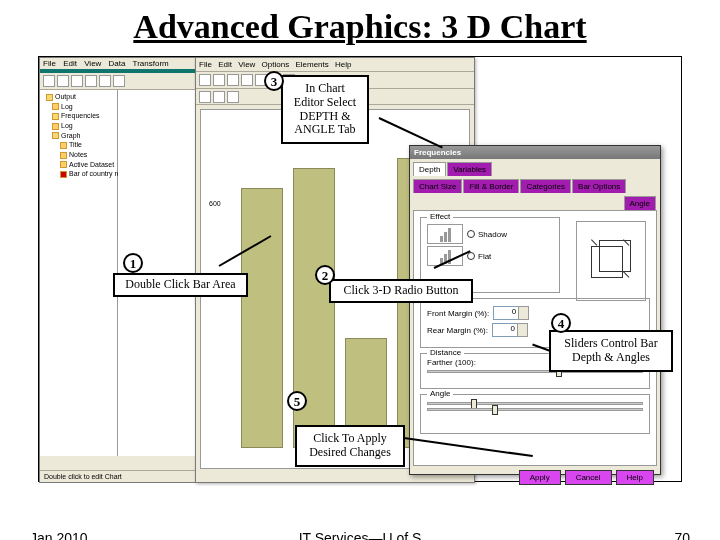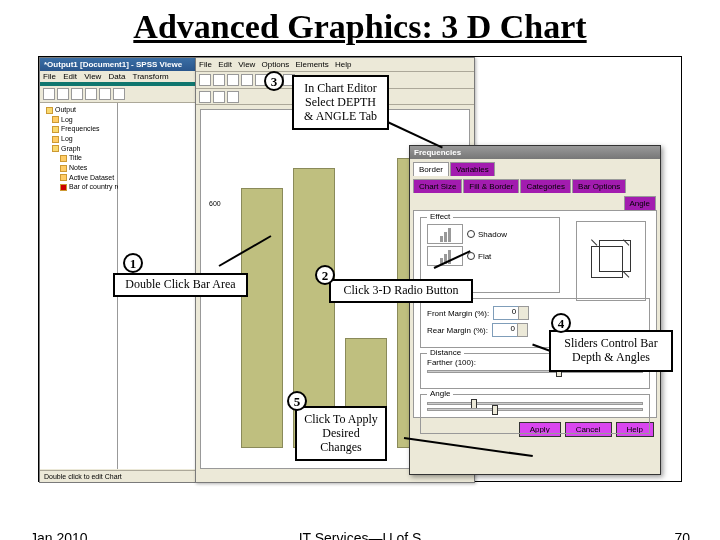--- a/index.html
+++ b/index.html
@@ -40,21 +40,21 @@
   .chart-area { background: #fff; margin: 4px; height: 360px; border: 1px solid #999; position: relative; }
   .axis-label { position: absolute; font-size: 7px; color: #000; }
   .bar { position: absolute; background: #bfbf7f; border: 1px solid #8a8a5a; }
   
   
   .props-dialog { position: absolute; top: 88px; left: 370px; width: 252px; height: 330px; background: #ece9d8; border: 1px solid #333; box-shadow: 2px 2px 5px rgba(0,0,0,0.4); font-size: 8px; }
   .props-title { background: linear-gradient(#999,#777); color: #fff; padding: 2px 4px; font-size: 8px; font-weight: bold; }
   .tab-row { display: flex; padding: 3px 3px 0; }
   .tab { border: 1px solid #999; border-bottom: none; padding: 2px 5px; background: #a21caf; font-size: 8px; margin-right: 1px; }
   .tab.active { background: #fff; }
-  .tab-panel { background: #fff; margin: 0 3px; padding: 6px; border: 1px solid #999; height: 208px; position: relative; }
+  .tab-panel { background: #fff; margin: 0 3px; padding: 6px; border: 1px solid #999; height: 256px; position: relative; }
   .group-box { border: 1px solid #999; padding: 4px 6px 6px; margin-bottom: 5px; position: relative; }
   .group-title { position: absolute; top: -6px; left: 6px; background: #fff; padding: 0 3px; font-size: 8px; }
   .radio-row { display: flex; align-items: center; margin: 2px 0; font-size: 8px; }
   .radio-dot { width: 8px; height: 8px; border: 1px solid #333; border-radius: 50%; margin-right: 3px; display: inline-block; }
   .radio-dot.on::after { content: ''; display: block; width: 4px; height: 4px; background: #000; border-radius: 50%; margin: 1px; }
   .effect-icon { width: 36px; height: 20px; border: 1px solid #999; margin-right: 4px; display: inline-flex; align-items: flex-end; justify-content: center; gap: 1px; padding: 1px; }
   .mini-bar { width: 3px; background: #999; }
   .cube-preview { position: absolute; top: 10px; right: 10px; width: 70px; height: 80px; border: 1px solid #999; }
   .cube { position: absolute; top: 18px; left: 14px; width: 36px; height: 36px; }
   .cube-face { position: absolute; border: 1px solid #333; }
@@ -75,21 +75,20 @@
   
 </style>
 </head>
 <body>
 
 <div class="slide-title">Advanced Graphics: 3 D Chart</div>
 
 <div class="canvas">
 
   <div class="spss-window">
-    <div class="spss-title">*Output1 [Document1] - SPSS Viewe</div>
     <div class="spss-menu">
       <span>File</span>
       <span>Edit</span>
       <span>View</span>
       <span>Data</span>
       <span>Transform</span>
     </div>
     <div class="spss-toolbar">
       <span class="tb-icon"></span>
       <span class="tb-icon"></span>
@@ -143,21 +142,21 @@
       <div class="bar" style="left:40px; bottom:20px; width:42px; height:260px"></div>
       <div class="bar" style="left:92px; bottom:20px; width:42px; height:280px"></div>
       <div class="bar" style="left:144px; bottom:20px; width:42px; height:110px"></div>
       <div class="bar" style="left:196px; bottom:20px; width:42px; height:290px"></div>
     </div>
   </div>
 
   <div class="props-dialog">
     <div class="props-title">Frequencies</div>
     <div class="tab-row">
-      <div class="tab active">Border</div>
+      <div class="tab active">Depth</div>
       <div class="tab">Variables</div>
     </div>
     <div class="tab-row">
       <div class="tab">Chart Size</div>
       <div class="tab">Fill &amp; Border</div>
       <div class="tab">Categories</div>
       <div class="tab">Bar Options</div>
     </div>
     <div class="tab-row" style="justify-content:flex-end">
       <div class="tab">Angle</div>
@@ -224,37 +223,37 @@
       </div>
     </div>
     <div class="dlg-buttons">
       <div class="dlg-btn">Apply</div>
       <div class="dlg-btn">Cancel</div>
       <div class="dlg-btn">Help</div>
     </div>
   </div>
 
   <div class="callout-num" style="top:14px; left:225px">3</div>
-  <div class="callout-box" style="top:18px; left:253px; width:97px">In Chart Editor Select DEPTH &amp; ANGLE Tab</div>
+  <div class="callout-box" style="top:18px; left:242px; width:88px">In Chart Editor Select DEPTH &amp; ANGLE Tab</div>
   <div class="callout-line" style="top:60px; left:340px; width:70px; height:2px; transform:rotate(25deg); transform-origin:left center"></div>
 
   <div class="callout-num" style="top:196px; left:84px">1</div>
   <div class="callout-box" style="top:216px; left:74px; width:135px; padding:3px 5px">Double Click Bar Area</div>
   <div class="callout-line" style="top:208px; left:180px; width:60px; height:2px; transform:rotate(-30deg); transform-origin:left center"></div>
 
   <div class="callout-num" style="top:208px; left:276px">2</div>
   <div class="callout-box" style="top:222px; left:290px; width:144px; padding:3px 5px">Click 3-D Radio Button</div>
   <div class="callout-line" style="top:210px; left:395px; width:40px; height:2px; transform:rotate(-25deg); transform-origin:left center"></div>
 
   <div class="callout-num" style="top:256px; left:512px">4</div>
   <div class="callout-box" style="top:273px; left:510px; width:124px">Sliders Control Bar Depth &amp; Angles</div>
   <div class="callout-line" style="top:295px; left:492px; width:25px; height:2px; transform:rotate(20deg); transform-origin:right center"></div>
 
   <div class="callout-num" style="top:334px; left:248px">5</div>
-  <div class="callout-box" style="top:349px; left:256px; width:92px">Click To Apply Desired Changes</div>
+  <div class="callout-box" style="top:368px; left:256px; width:110px">Click To Apply Desired Changes</div>
   <div class="callout-line" style="top:380px; left:365px; width:130px; height:2px; transform:rotate(8deg); transform-origin:left center"></div>
 
 </div>
 
 <div class="footer">
   <span class="footer-left">Jan 2010</span>
   <span class="footer-center">IT Services—U of  S</span>
   <span class="footer-right">70</span>
 </div>
 

